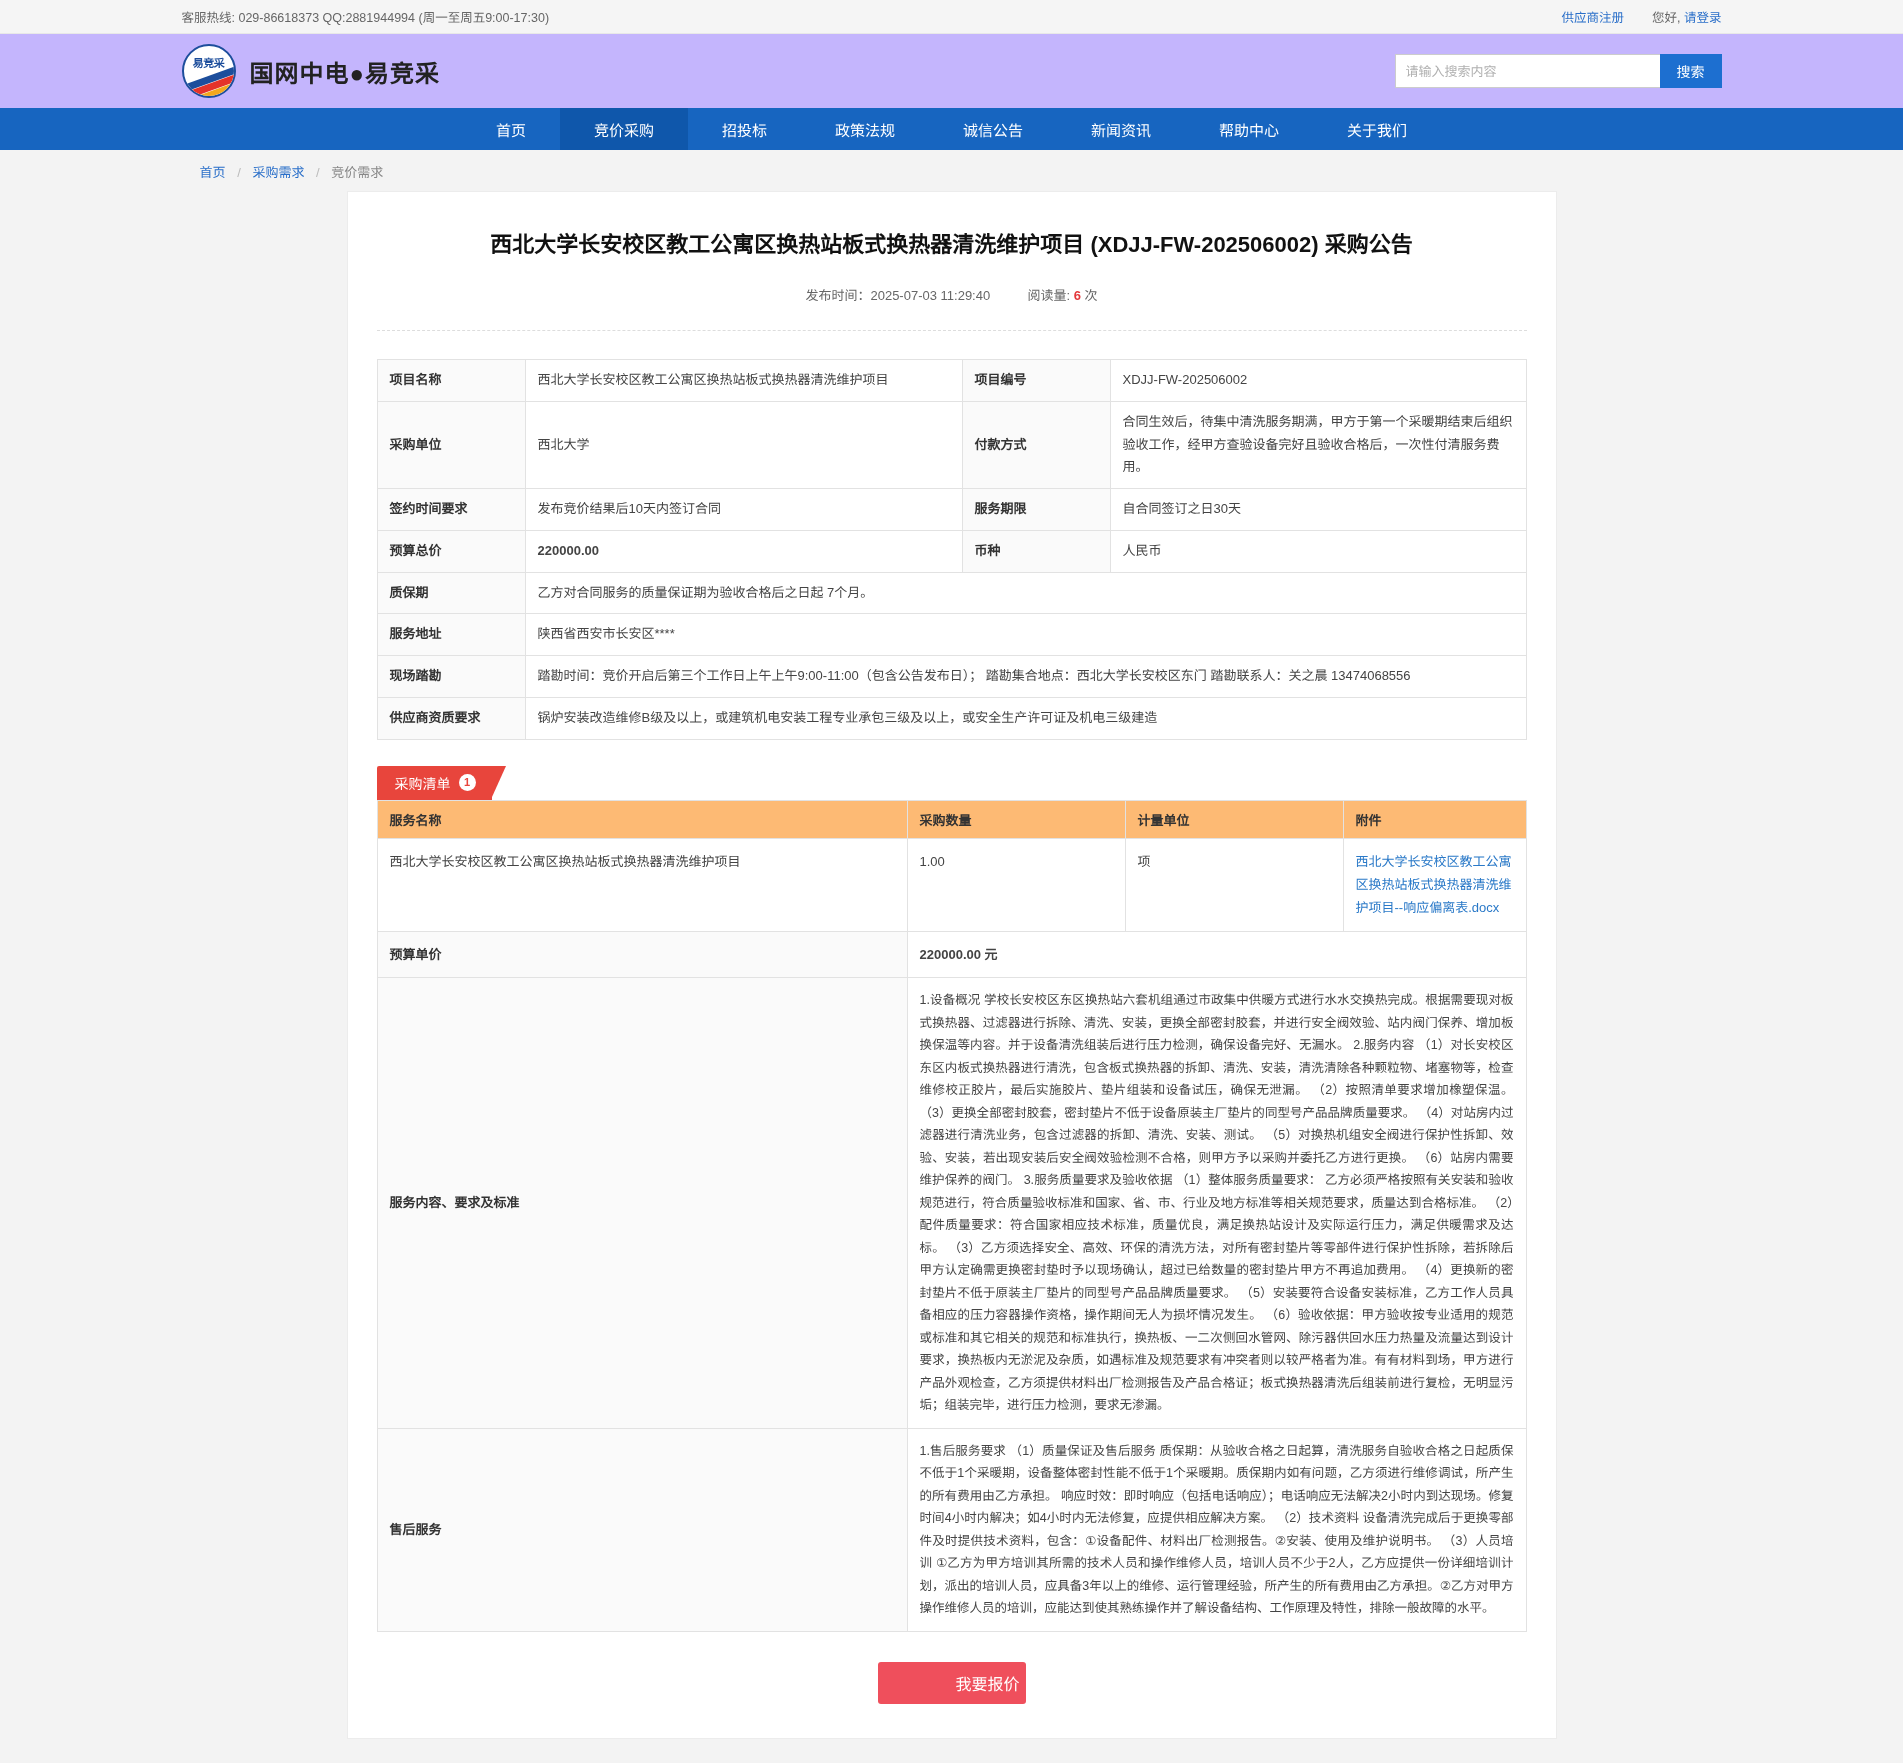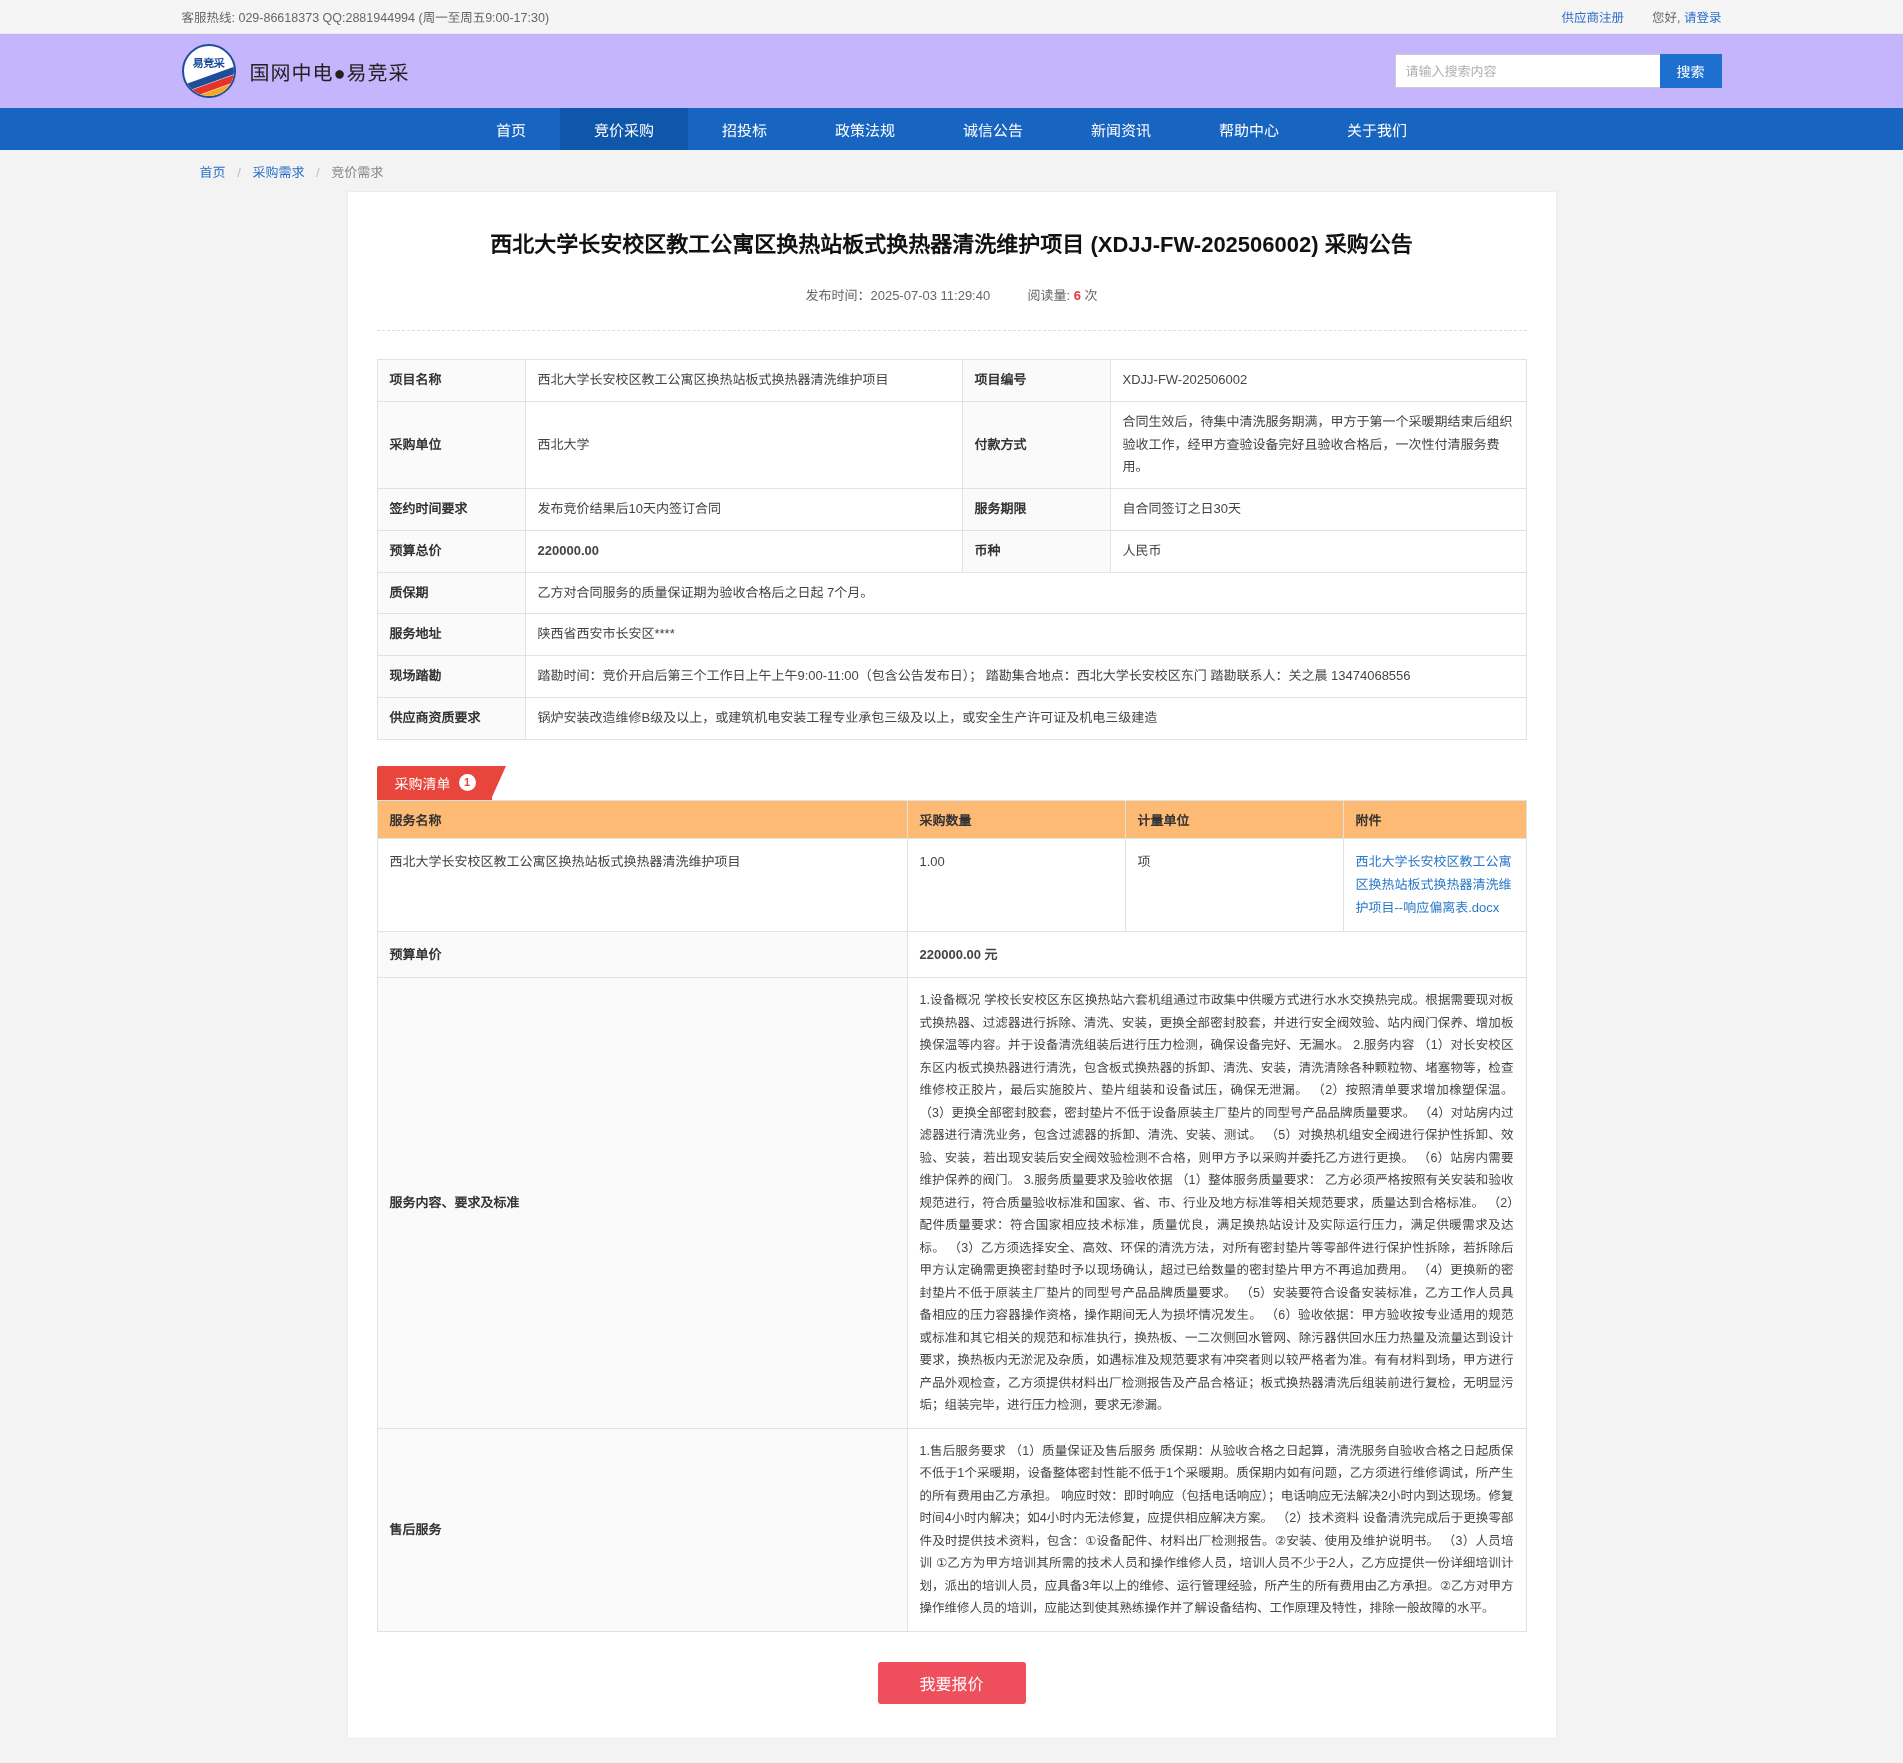--- a/index.html
+++ b/index.html
@@ -66,21 +66,21 @@
   }
   .brand .logo .b1 { background: #1d4e9c; top: 30px; }
   .brand .logo .b2 { background: #e4332a; top: 38px; }
   .brand .logo .b3 { background: #f2a81d; top: 46px; }
   .brand .logo .txt {
     position: absolute; top: 8px; left: 0; right: 0;
     text-align: center; font-size: 11px; color: #1d4e9c; font-weight: bold;
     letter-spacing: -0.5px;
   }
   .brand .name {
-    font-size: 20px; font-weight: normal; color: #222; letter-spacing: 1px;
+    font-size: 24px; font-weight: bold; color: #222; letter-spacing: 1px;
   }
   .searchbox { display: flex; align-items: stretch; }
   .searchbox input {
     width: 265px; height: 34px;
     border: 1px solid #ccc; border-right: none;
     padding: 0 10px; font-size: 13px; color: #333;
     outline: none;
     font-family: "Liberation Sans", sans-serif;
   }
   .searchbox input::placeholder { color: #b0b0b0; }
@@ -227,20 +227,21 @@
   .btnrow { text-align: center; margin-top: 30px; }
   .btnrow button {
     background: #ef4f5c;
     color: #fff;
     border: none;
     width: 148px; height: 42px;
     font-size: 16px;
     border-radius: 3px;
     cursor: pointer;
     font-family: "Liberation Sans", sans-serif;
+    text-align: right;
   }
 </style>
 </head>
 <body>
 
 <div class="topbar">
   <div class="inner">
     <div class="hotline">客服热线: 029-86618373 QQ:2881944994 (周一至周五9:00-17:30)</div>
     <div class="right">
       <a href="#">供应商注册</a>

